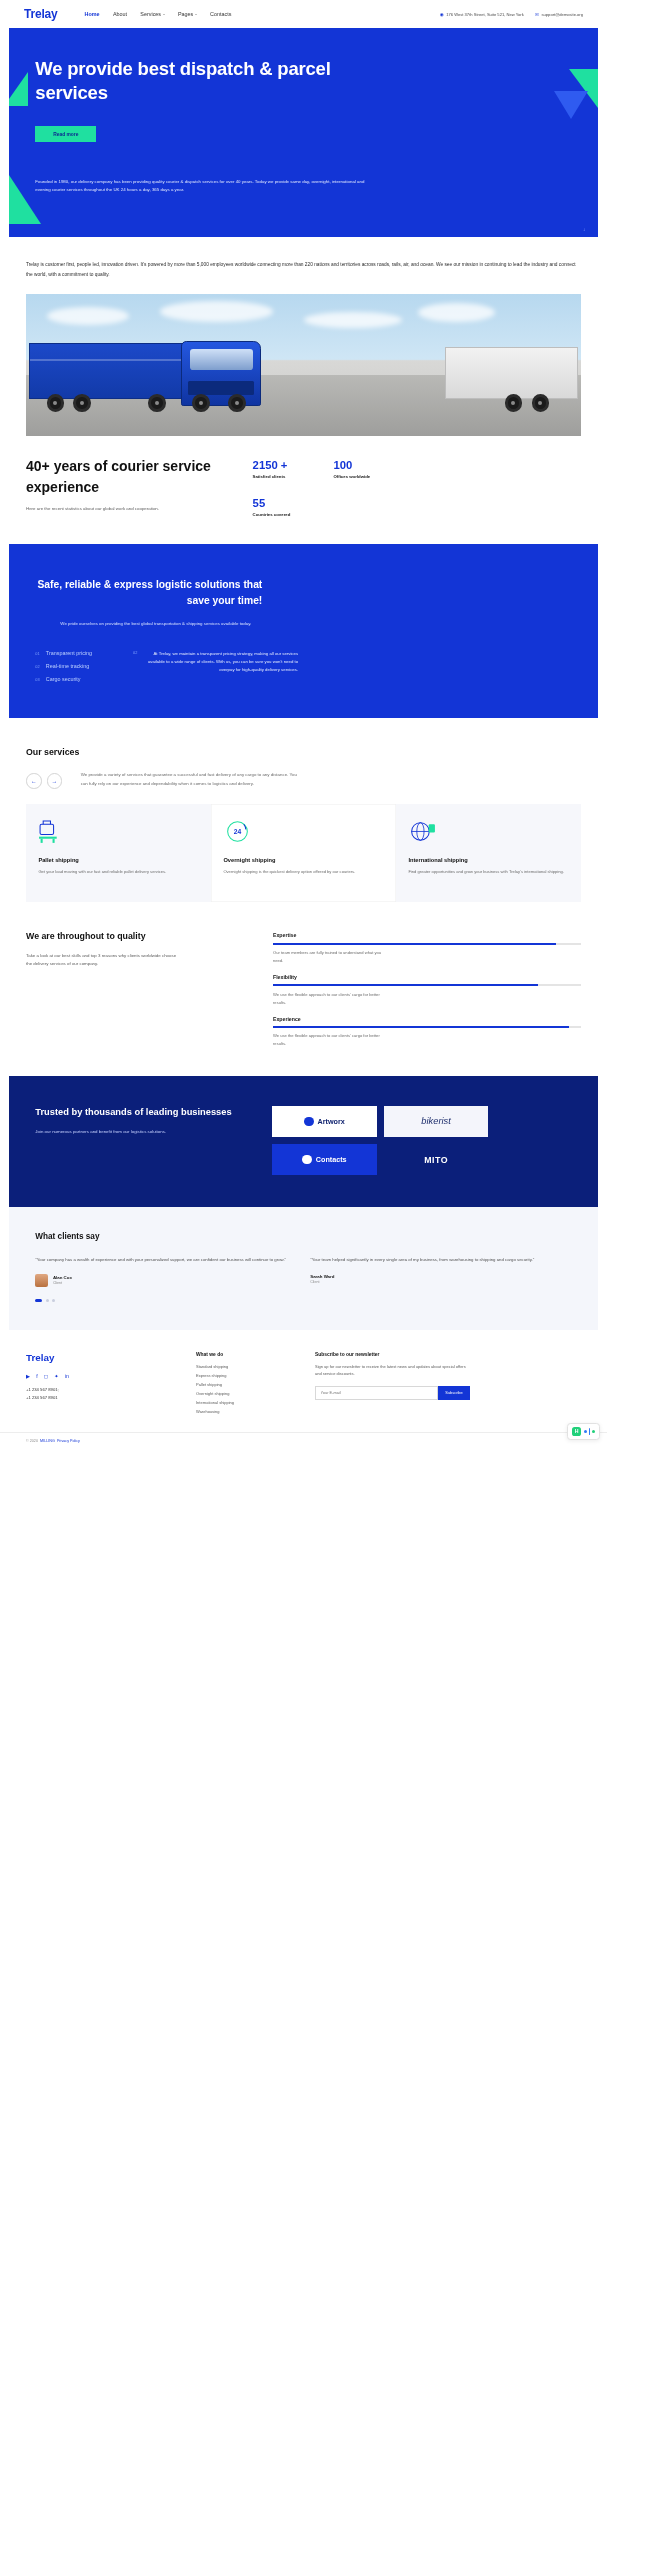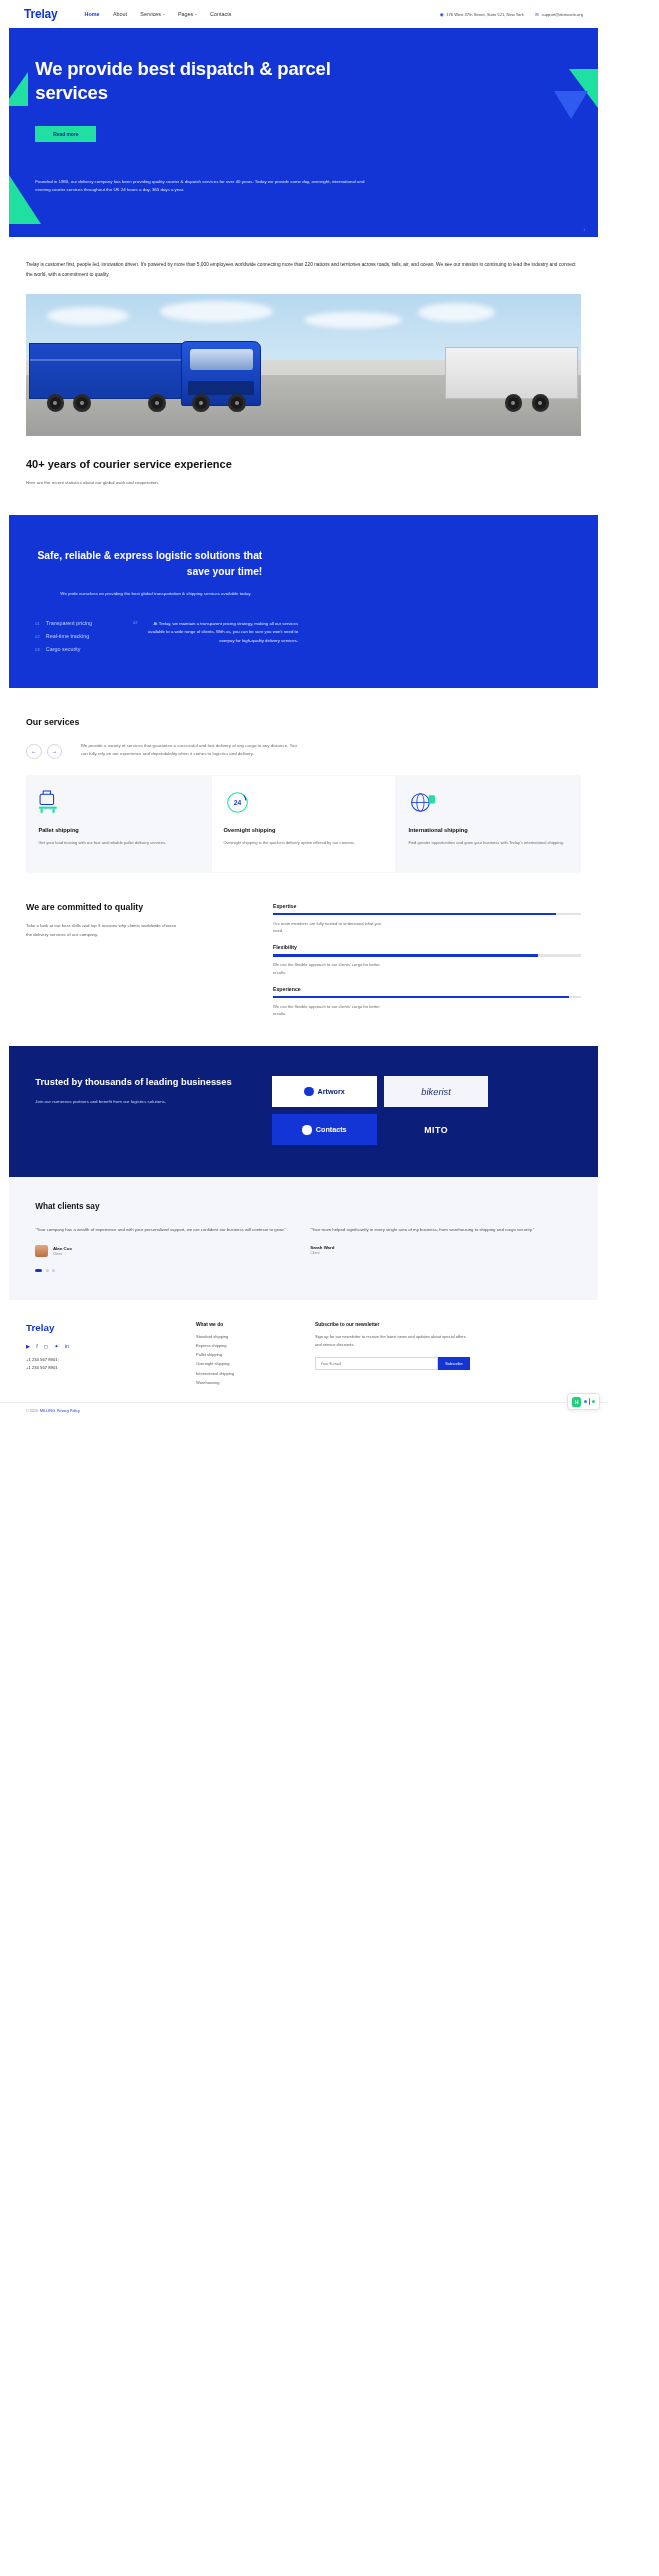--- a/index.html
+++ b/index.html
@@ -208,21 +208,21 @@
   }
 
   
   .stats {
     display: flex;
     padding: 19.6px 26px 0 26px;
     gap: 20.6px;
   }
   .stats-left { width: 206px; }
   .stats-left h2 {
-    font-size: 11px; line-height: 1.5; color: #111; font-weight: bold;
+    font-size: 14px; line-height: 1.5; color: #111; font-weight: bold;
   }
   .stats-left p {
     margin-top: 7.2px; font-size: 4.4px; line-height: 1.9; color: #5d5d5d;
     max-width: 144px;
   }
   .stats-right { flex: 1; display: flex; flex-wrap: wrap; gap: 18.5px 46px; padding-top: 3.1px; }
   .stat-num { font-size: 11.3px; font-weight: bold; color: #1335d6; }
   .stat-label { margin-top: 3.1px; font-size: 4.3px; font-weight: bold; color: #202020; }
 
   
@@ -465,20 +465,34 @@
       <div class="wheel" style="right:32px;"></div>
       <div class="wheel" style="right:59px;"></div>
     </div>
   </div>
 
   <div class="stats">
     <div class="stats-left">
       <h2>40+ years of courier service experience</h2>
       <p>Here are the recent statistics about our global work and cooperation.</p>
     </div>
+    <div class="stats-right">
+      <div>
+        <div class="stat-num">2150 +</div>
+        <div class="stat-label">Satisfied clients</div>
+      </div>
+      <div>
+        <div class="stat-num">100</div>
+        <div class="stat-label">Offices worldwide</div>
+      </div>
+      <div style="width:100%;">
+        <div class="stat-num">55</div>
+        <div class="stat-label">Countries covered</div>
+      </div>
+    </div>
   </div>
 
   <div class="band">
     <h2>Safe, reliable &amp; express logistic solutions that save your time!</h2>
     <div class="band-sub">We pride ourselves on providing the best global transportation &amp; shipping services available today.</div>
     <div class="band-cols">
       <div class="band-list">
         <div class="band-li">
           <span class="n">01</span>
           <span class="t">Transparent pricing</span>
@@ -545,21 +559,21 @@
           </svg>
         </div>
         <h3>International shipping</h3>
         <p>Find greater opportunities and grow your business with Trelay's international shipping.</p>
       </div>
     </div>
   </div>
 
   <div class="committed">
     <div class="committed-left">
-      <h2>We are committed to quality</h2>
+      <h2>We are throughout to quality</h2>
       <p>Take a look at our best skills and top 3 reasons why clients worldwide choose the delivery services of our company.</p>
     </div>
     <div class="bars">
       <div class="bar-block">
         <div class="bl">Expertise</div>
         <div class="bar-track">
           <div class="bar-fill" id="bar0" style="width: 92%;"></div>
         </div>
         <p>Our team members are fully trained to understand what you need.</p>
       </div>

